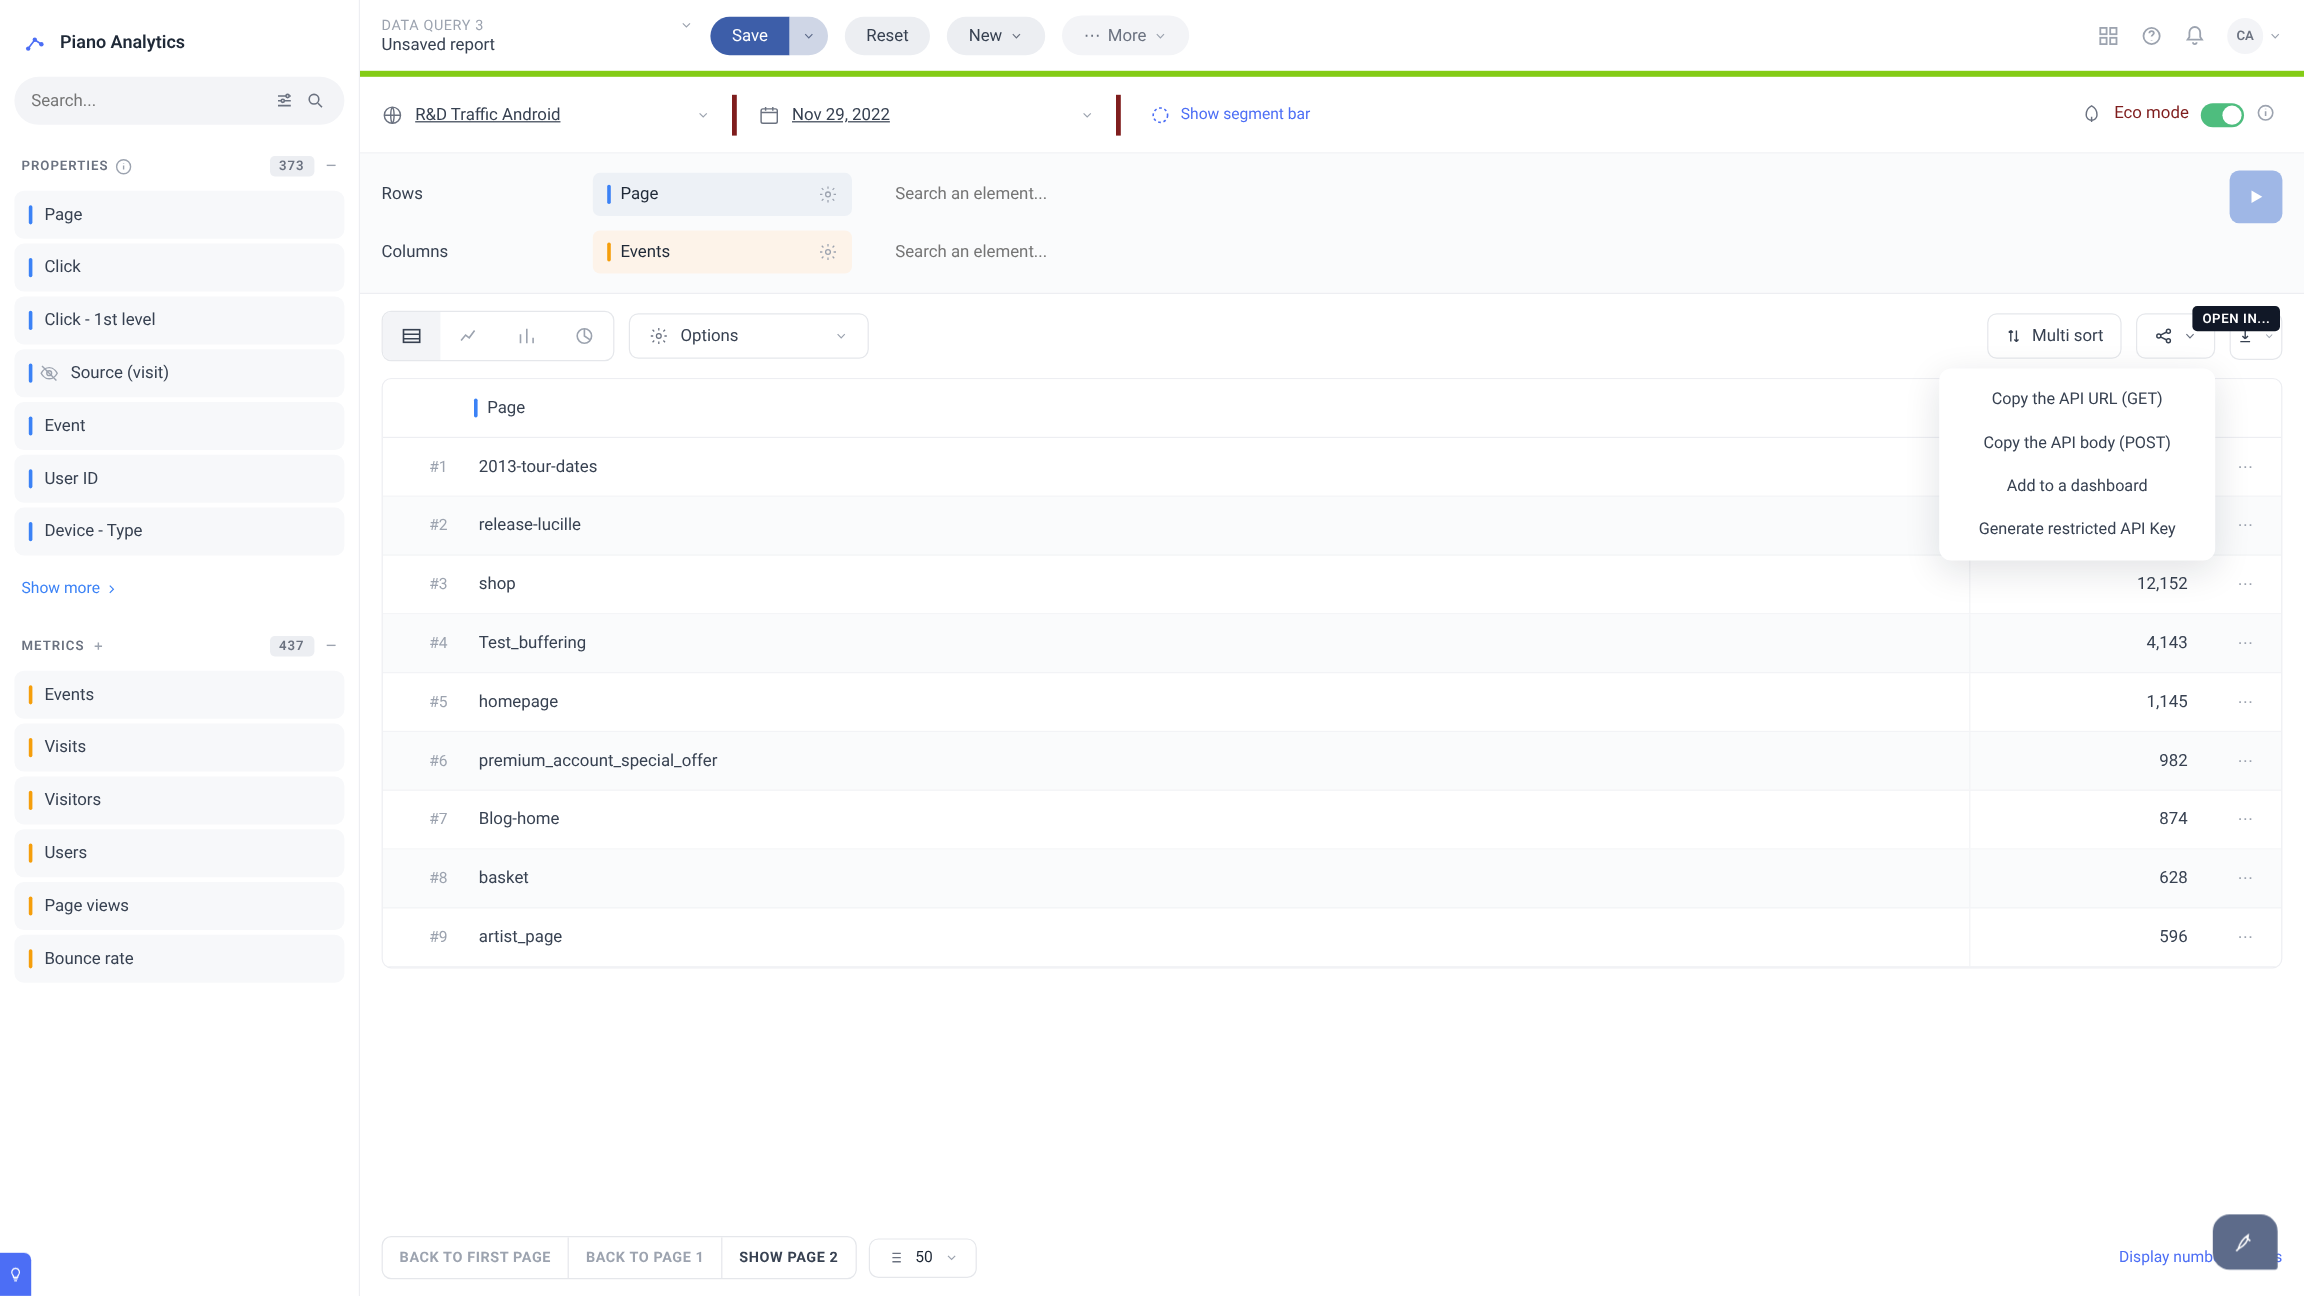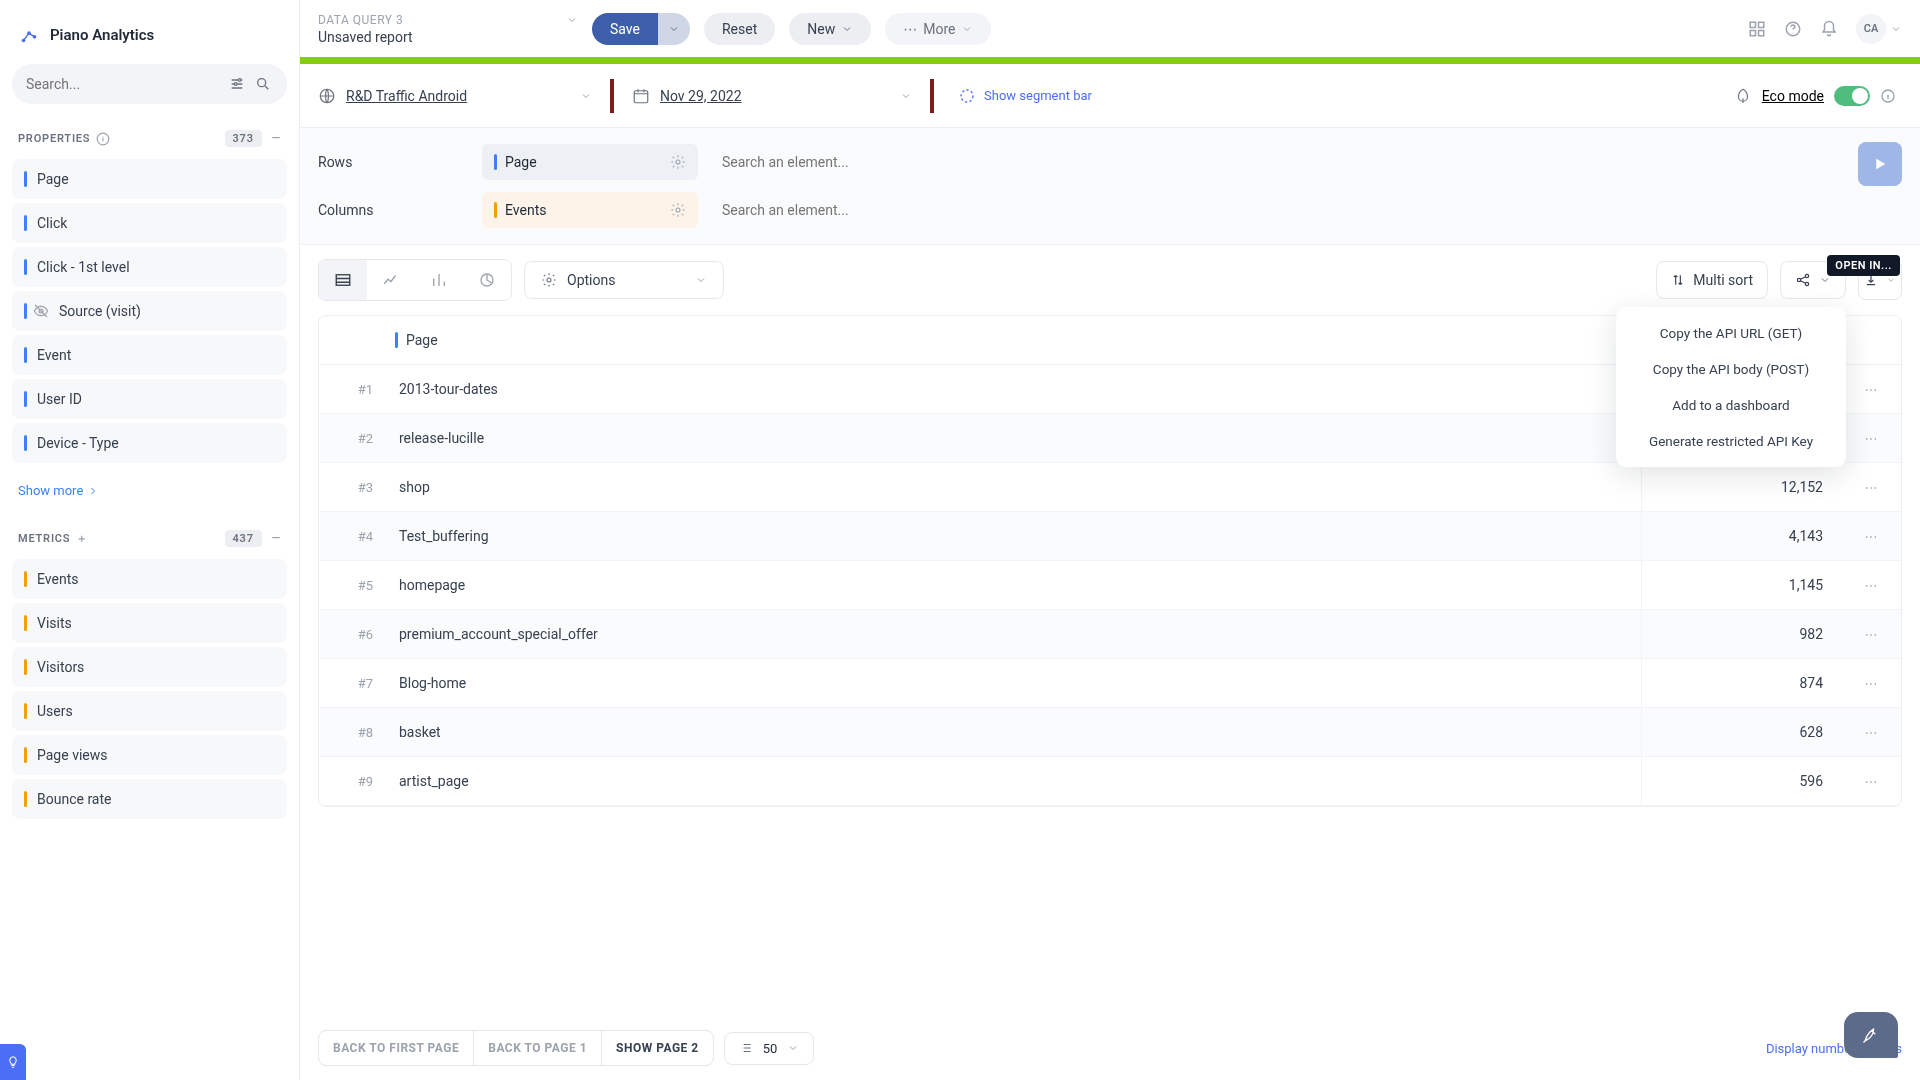--- a/index.html
+++ b/index.html
@@ -27,47 +27,47 @@
 .prop-item { display:flex; align-items:center; gap:10px; padding:12px 12px; border-radius:8px; background:#f7f8fa; font-size:14px; color:#374151; cursor:pointer; }
 .bar-blue { width:3px; height:16px; background:#3b82f6; border-radius:2px; }
 .bar-orange { width:3px; height:16px; background:#f59e0b; border-radius:2px; }
 .eye-ic { color:#9ca3af; margin-left:-4px; }
 .show-more { color:#3b82f6; font-size:13px; padding:10px 6px; cursor:pointer; display:flex; align-items:center; gap:4px; }
 .add-ic { color:#9ca3af; cursor:pointer; }
 
 
 .main { flex:1; display:flex; flex-direction:column; }
 
-.topbar { display:flex; align-items:center; padding:8px 18px; border-bottom:7px solid #84cc16; gap:14px; height:64px; }
+.topbar { display:flex; align-items:center; padding:8px 18px; border-bottom:5px solid #84cc16; gap:14px; height:64px; }
 .query-name { display:flex; flex-direction:column; min-width:260px; cursor:pointer; }
 .query-name .ttl { font-size:12px; color:#9ca3af; letter-spacing:.5px; display:flex; align-items:center; justify-content:space-between; }
 .query-name .sub { font-size:14px; color:#374151; margin-top:2px; }
 
 .btn { border:none; border-radius:20px; padding:8px 18px; font-size:14px; cursor:pointer; display:inline-flex; align-items:center; gap:6px; }
 .btn-primary { background:#3d5ea9; color:#fff; }
 .btn-primary-split { display:flex; }
 .btn-primary-split .main-b { border-radius:20px 0 0 20px; }
 .btn-primary-split .drop { background:#cfd6e6; color:#5d6b8a; border-radius:0 20px 20px 0; padding:8px 10px; cursor:pointer; display:flex; align-items:center; }
 .btn-grey { background:#eceef2; color:#374151; }
 .btn-outline { background:#f3f4f7; color:#6b7280; }
 
 .top-right { margin-left:auto; display:flex; align-items:center; gap:18px; color:#9ca3af; }
 .avatar { width:30px; height:30px; border-radius:50%; background:#f3f4f7; color:#6b7280; font-size:11px; font-weight:600; display:flex; align-items:center; justify-content:center; cursor:pointer; }
 
 .filterbar { display:flex; align-items:center; padding:12px 18px; border-bottom:1px solid #edeef2; height:64px; gap:0; }
 .filter-cell { display:flex; align-items:center; gap:10px; padding:8px 18px; border-right:4px solid #7f1d1d; cursor:pointer; color:#374151; font-size:14px;text-decoration:underline; }
 .filter-cell:first-child{ padding-left:0; }
 .filter-cell .chev { margin-left:auto; color:#9ca3af; }
 .segment-link { color:#4c6ef5; display:flex; align-items:center; gap:8px; padding-left:24px; cursor:pointer; }
-.eco { margin-left:auto; display:flex; align-items:center; gap:10px; color:#000000; font-size:14px; padding-right:6px;text-decoration:underline; }
+.eco { margin-left:auto; display:flex; gap:10px; color:#7f1d1d; font-size:14px; padding-right:6px; }
 .toggle { width:36px; height:20px; background:#4ebd7e; border-radius:12px; position:relative; cursor:pointer; }
 .toggle::after { content:""; position:absolute; right:2px; top:2px; width:16px; height:16px; background:#fff; border-radius:50%; }
 
 .cfgbar { background:#fafbfc; border-bottom:1px solid #edeef2; padding:10px 18px; }
-.cfg-row { display:flex; align-items:center; gap:16px; padding:6px 0; }
+.cfg-row { display:flex; align-items:center; gap:28px; padding:6px 0; }
 .cfg-label { width:148px; color:#374151; font-size:14px; }
 .chip { display:flex; align-items:center; gap:8px; background:#edf1f6; border-radius:6px; padding:10px 12px; font-size:14px; min-width:216px; justify-content:space-between; }
 .chip.orange { background:#fdf3e9; }
 .chip .left { display:flex; align-items:center; gap:8px; }
 .gear-ic { color:#9ca3af; cursor:pointer; }
 .cfg-search { border:none; background:transparent; font-size:14px; color:#6b7280; outline:none; flex:1; padding:8px; }
 .play-btn { width:44px; height:44px; background:#9fb7e6; border-radius:8px; display:flex; align-items:center; justify-content:center; color:#fff; cursor:pointer; position:absolute; right:18px; top:14px; }
 
 .toolbar { display:flex; align-items:center; padding:14px 18px; gap:12px; position:relative; }
 .view-tabs { display:flex; border:1px solid #e5e7eb; border-radius:8px; overflow:hidden; }

